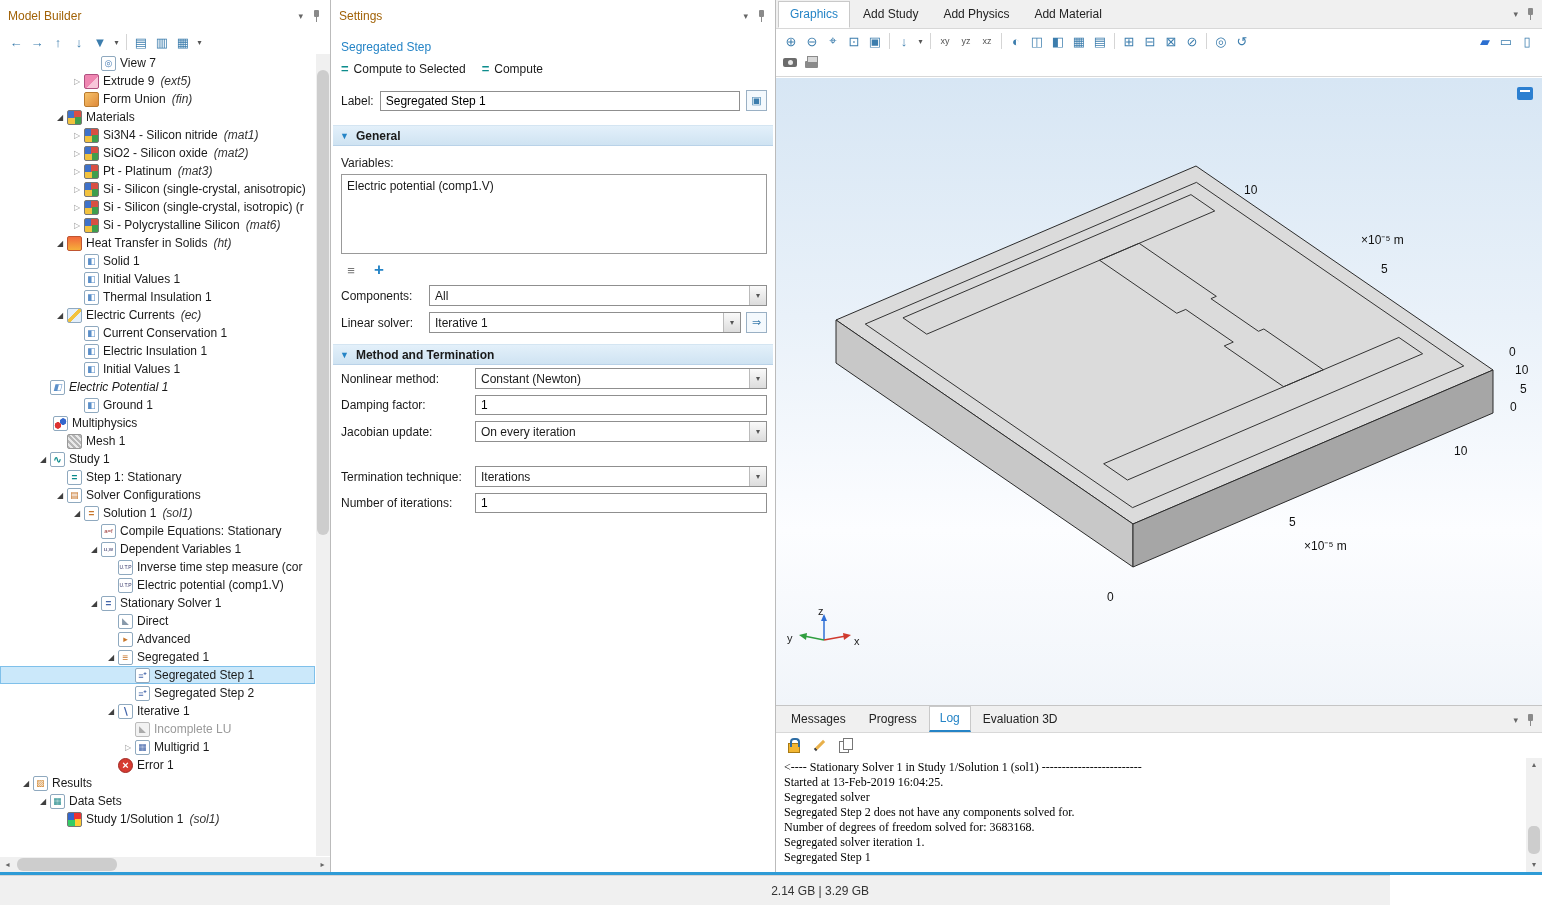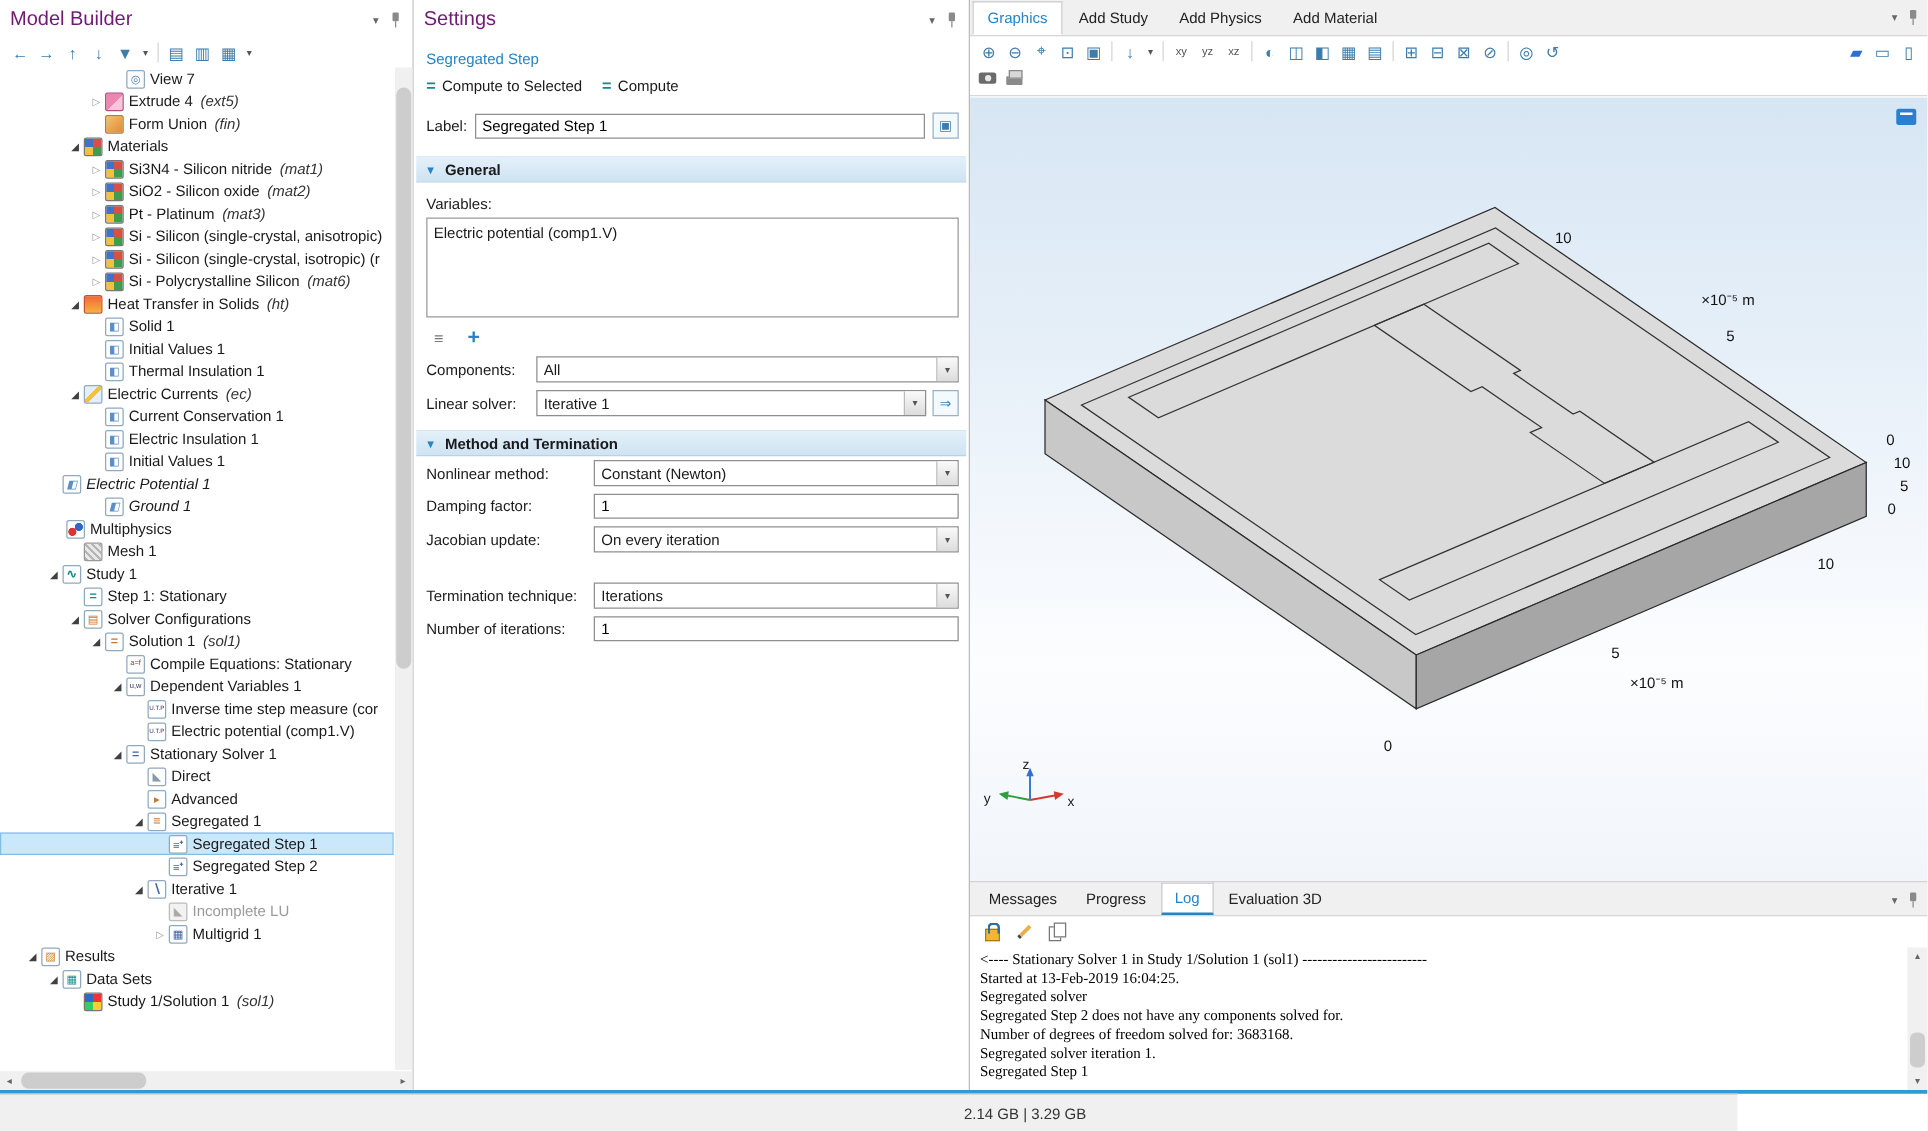--- a/index.html
+++ b/index.html
@@ -2,21 +2,21 @@
 <html><head>
 <meta charset="utf-8">
 <style>
   *{box-sizing:border-box}
   html,body{margin:0;padding:0}
   body{width:1542px;height:905px;font-family:"Liberation Sans",sans-serif;font-size:12px;color:#1a1a1a;background:#f0f0f0;overflow:hidden}
   .window{position:relative;width:1542px;height:905px;background:#fff}
 
   
   .panel-title-row{display:flex;align-items:center;height:30px;padding:2px 8px 0}
-  .panel-title{color:#701a75;font-size:16px}
+  .panel-title{color:#a16207;font-size:12px}
   .title-icons{margin-left:auto;display:flex;gap:8px;align-items:center;color:#777}
   .dd{font-size:9px;color:#666;cursor:default}
   .pin{width:11px;height:14px;position:relative;display:inline-block}
   .pin::before{content:"";position:absolute;left:3px;top:1px;width:5px;height:7px;background:#8a8a8a;border-radius:1px}
   .pin::after{content:"";position:absolute;left:5px;top:8px;width:1px;height:5px;background:#8a8a8a}
   .tbi{position:relative;width:20px;height:20px;display:inline-flex;align-items:center;justify-content:center;font-size:13px;color:#3c7dad;cursor:default;flex:none}
   .tbi.small{width:11px;font-size:8px;color:#555}
   .tbi.txt{font-size:9px;color:#555;letter-spacing:0}
   .tbi.blue{color:#2c6fd0}
   .sep{width:1px;height:16px;background:#d5d5d5;margin:0 3px;flex:none}
@@ -169,21 +169,21 @@
       </div>
     <div class="tree" id="tree">
         <div class="trow" style="padding-left: 87px;">
           <span class="arrow n"></span>
           <span class="ti view"></span>
           <span class="tlabel">View 7</span>
         </div>
         <div class="trow" style="padding-left: 70px;">
           <span class="arrow c">▷</span>
           <span class="ti extrude"></span>
-          <span class="tlabel">Extrude 4</span>
+          <span class="tlabel">Extrude 9</span>
           <span class="tsuffix">(ext5)</span>
         </div>
         <div class="trow" style="padding-left: 70px;">
           <span class="arrow n"></span>
           <span class="ti formunion"></span>
           <span class="tlabel">Form Union</span>
           <span class="tsuffix">(fin)</span>
         </div>
         <div class="trow" style="padding-left: 53px;">
           <span class="arrow e">◢</span>
@@ -264,21 +264,21 @@
         <div class="trow" style="padding-left: 70px;">
           <span class="arrow n"></span>
           <span class="ti feature"></span>
           <span class="tlabel">Initial Values 1</span>
         </div>
         <div class="trow" style="padding-left: 36px; font-style: italic;">
           <span class="arrow n"></span>
           <span class="ti feature"></span>
           <span class="tlabel">Electric Potential 1</span>
         </div>
-        <div class="trow" style="padding-left: 70px; font-style: italic;">
+        <div class="trow" style="padding-left: 70px;">
           <span class="arrow n"></span>
           <span class="ti feature"></span>
           <span class="tlabel">Ground 1</span>
         </div>
         <div class="trow" style="padding-left: 39px;">
           <span class="arrow n"></span>
           <span class="ti multiphysics"></span>
           <span class="tlabel">Multiphysics</span>
         </div>
         <div class="trow" style="padding-left: 53px;">
@@ -364,20 +364,25 @@
         </div>
         <div class="trow dim" style="padding-left: 121px;">
           <span class="arrow n"></span>
           <span class="ti ilu"></span>
           <span class="tlabel">Incomplete LU</span>
         </div>
         <div class="trow" style="padding-left: 121px;">
           <span class="arrow c">▷</span>
           <span class="ti multigrid"></span>
           <span class="tlabel">Multigrid 1</span>
+        </div>
+        <div class="trow" style="padding-left: 104px;">
+          <span class="arrow n"></span>
+          <span class="ti error"></span>
+          <span class="tlabel">Error 1</span>
         </div>
         <div class="trow" style="padding-left: 19px;">
           <span class="arrow e">◢</span>
           <span class="ti results"></span>
           <span class="tlabel">Results</span>
         </div>
         <div class="trow" style="padding-left: 36px;">
           <span class="arrow e">◢</span>
           <span class="ti datasets"></span>
           <span class="tlabel">Data Sets</span>

